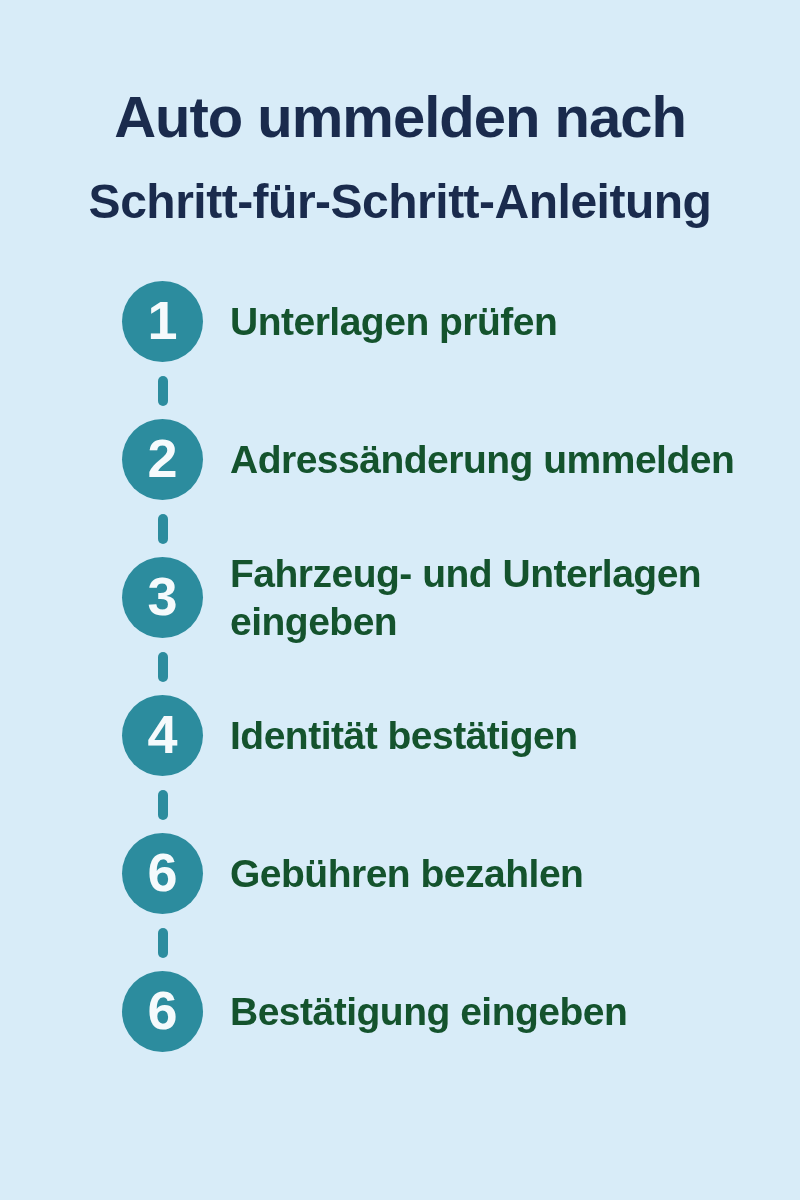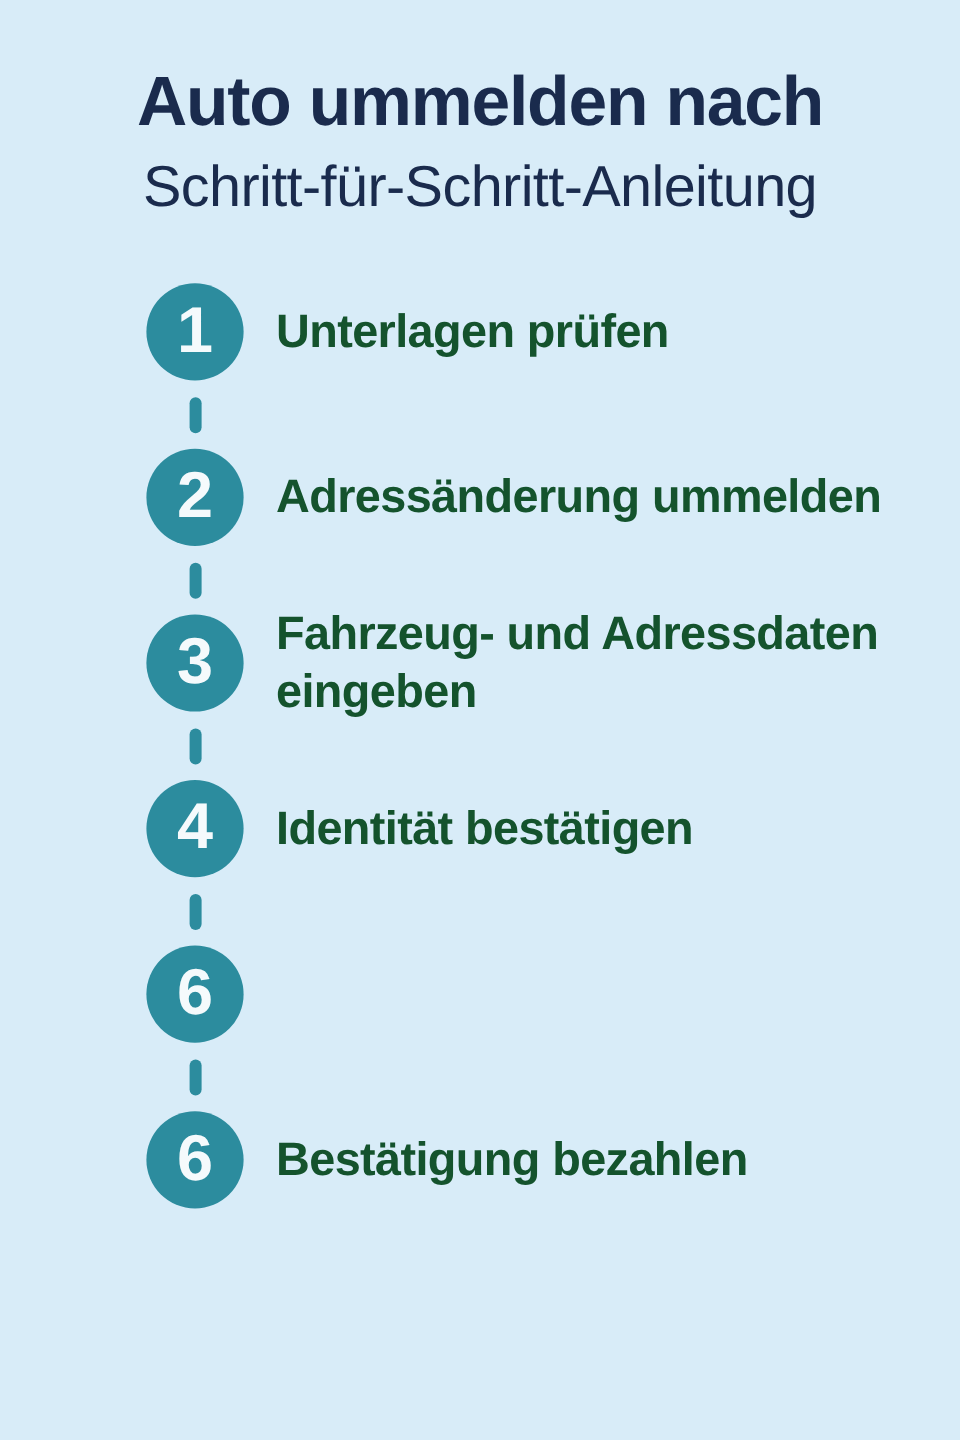--- a/index.html
+++ b/index.html
@@ -11,27 +11,28 @@
   }
   body { background: #d8ecf8; color: #1a2b4d; }
 
   .header { text-align: center; padding-top: 50px; }
   .title {
     font-size: 58px;
     font-weight: 700;
     line-height: 1.2;
     letter-spacing: -1px;
     color: #1a2b4d;
+    margin-top: 32px;
   }
   .subtitle {
     font-size: 48px;
-    font-weight: 400;
+    font-weight: 700;
     line-height: 60px;
     letter-spacing: -0.5px;
-    margin-top: 7px;
+    margin-top: 20px;
     color: #1a2b4d;
   }
 
   .steps {
     margin-top: 50px;
     padding-left: 122px;
   }
   .step-row {
     display: flex;
     align-items: center;
@@ -97,39 +98,40 @@
   <div class="step-row">
     <div class="circle">2</div>
     <div class="step-label">Adressänderung ummelden</div>
   </div>
   <div class="connector">
       <div class="dash"></div>
     </div>
 
   <div class="step-row">
     <div class="circle">3</div>
-    <div class="step-label">Fahrzeug- und Adressdaten eingeben</div>
+    <div class="step-label">Fahrzeug- und Unterlagen eingeben</div>
   </div>
   <div class="connector">
       <div class="dash"></div>
     </div>
 
   <div class="step-row">
     <div class="circle">4</div>
     <div class="step-label">Identität bestätigen</div>
   </div>
   <div class="connector">
       <div class="dash"></div>
     </div>
 
   <div class="step-row">
     <div class="circle">6</div>
+    <div class="step-label">Gebühren bezahlen</div>
   </div>
   <div class="connector">
       <div class="dash"></div>
     </div>
 
   <div class="step-row">
     <div class="circle">6</div>
-    <div class="step-label">Bestätigung bezahlen</div>
+    <div class="step-label">Bestätigung eingeben</div>
   </div>
 
 </div>
 
 </body></html>

